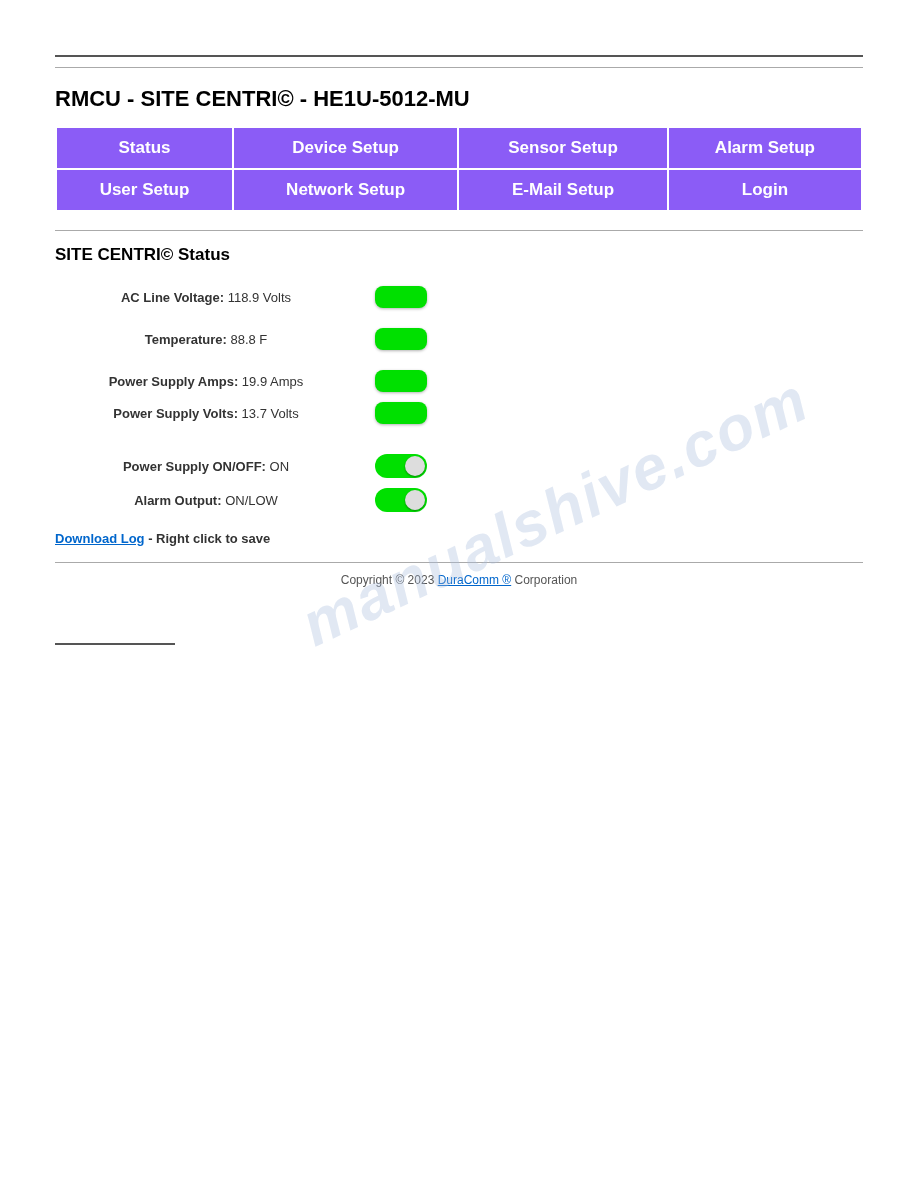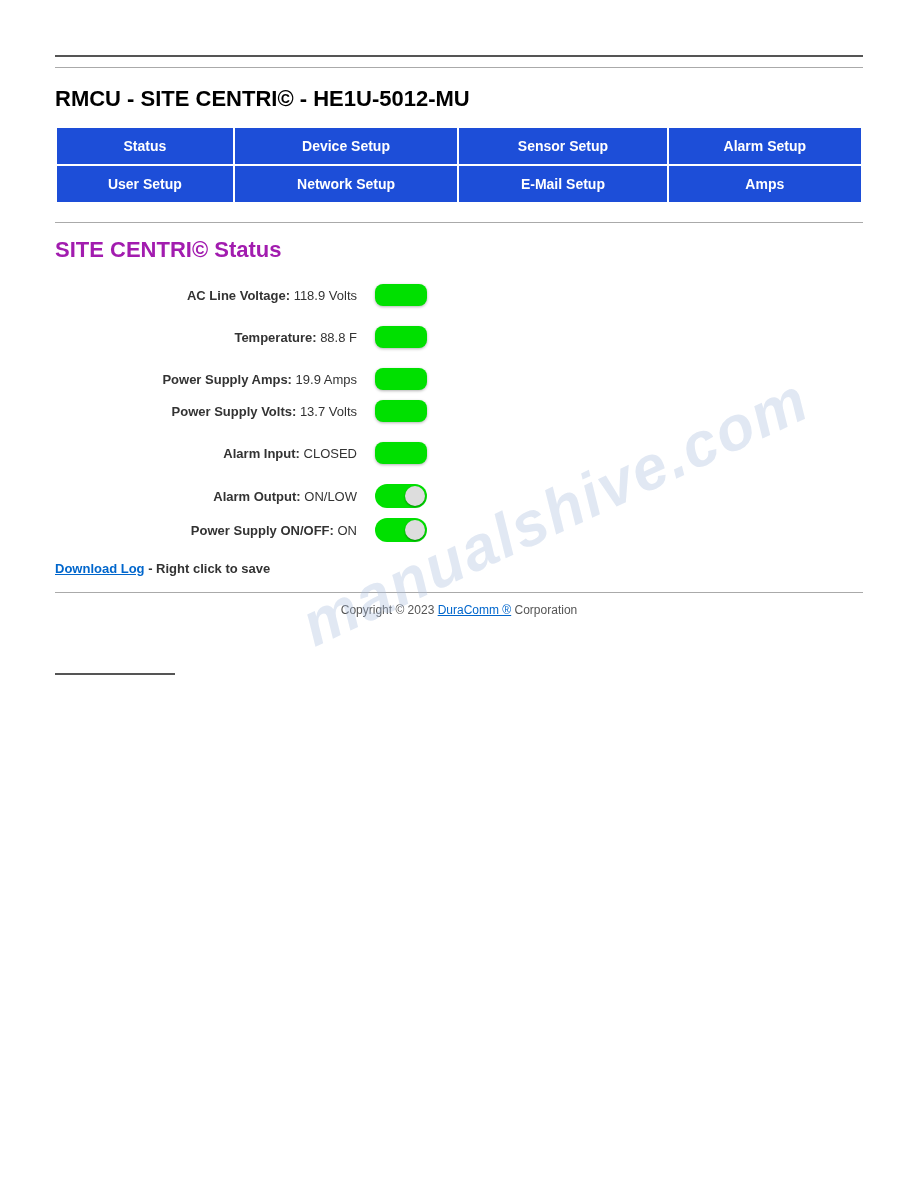--- a/index.html
+++ b/index.html
@@ -42,52 +42,52 @@
       color: #000;
     }
 
     .nav-table {
       width: 100%;
       border-collapse: collapse;
       margin-bottom: 18px;
     }
 
     .nav-table td {
-      background: #1d4ed8;
+      background: #8b5cf6;
       color: #fff;
       text-align: center;
       padding: 10px 8px;
       font-weight: bold;
-      font-size: 14px;
+      font-size: 17px;
       border: 2px solid #fff;
       cursor: pointer;
     }
 
     .section-divider {
       border: none;
       border-top: 1px solid #aaa;
       margin: 0 0 14px 0;
     }
 
     .section-title {
-      font-size: 22px;
+      font-size: 17px;
       font-weight: bold;
       margin-bottom: 16px;
-      color: #a21caf;
+      color: #000000;
     }
 
     .status-row {
       display: flex;
       align-items: center;
       padding: 5px 0;
     }
 
     .status-label-col {
       width: 320px;
-      text-align: right;
+      text-align: center;
       padding-right: 18px;
       font-size: 13px;
       color: #333;
     }
 
     .status-label-col strong {
       font-weight: bold;
     }
 
     .status-indicator-col {
@@ -201,21 +201,21 @@
           <tr>
         <td>Status</td>
         <td>Device Setup</td>
         <td>Sensor Setup</td>
         <td>Alarm Setup</td>
       </tr>
       <tr>
         <td>User Setup</td>
         <td>Network Setup</td>
         <td>E-Mail Setup</td>
-        <td>Amps</td>
+        <td>Login</td>
       </tr>
     </tbody>
       </table>
 
     <hr class="section-divider">
 
     <div class="section-title">SITE CENTRI© Status</div>
 
     <div>
 
@@ -254,46 +254,38 @@
         <div class="status-label-col">
           <strong>Power Supply Volts:</strong> 13.7 Volts
         </div>
         <div class="status-indicator-col">
           <span class="green-pill"></span>
         </div>
       </div>
 
       <div class="status-spacer"></div>
 
-      <div class="status-row">
-        <div class="status-label-col">
-          <strong>Alarm Input:</strong> CLOSED
-        </div>
-        <div class="status-indicator-col">
-          <span class="green-pill"></span>
-        </div>
-      </div>
 
 
       <div class="status-spacer"></div>
 
       <div class="status-row">
         <div class="status-label-col">
-          <strong>Alarm Output:</strong> ON/LOW
+          <strong>Power Supply ON/OFF:</strong> ON
         </div>
         <div class="status-indicator-col">
           <span class="toggle-switch">
             <span class="knob"></span>
           </span>
         </div>
       </div>
 
       <div class="status-row">
         <div class="status-label-col">
-          <strong>Power Supply ON/OFF:</strong> ON
+          <strong>Alarm Output:</strong> ON/LOW
         </div>
         <div class="status-indicator-col">
           <span class="toggle-switch">
             <span class="knob"></span>
           </span>
         </div>
       </div>
 
     </div>
 

